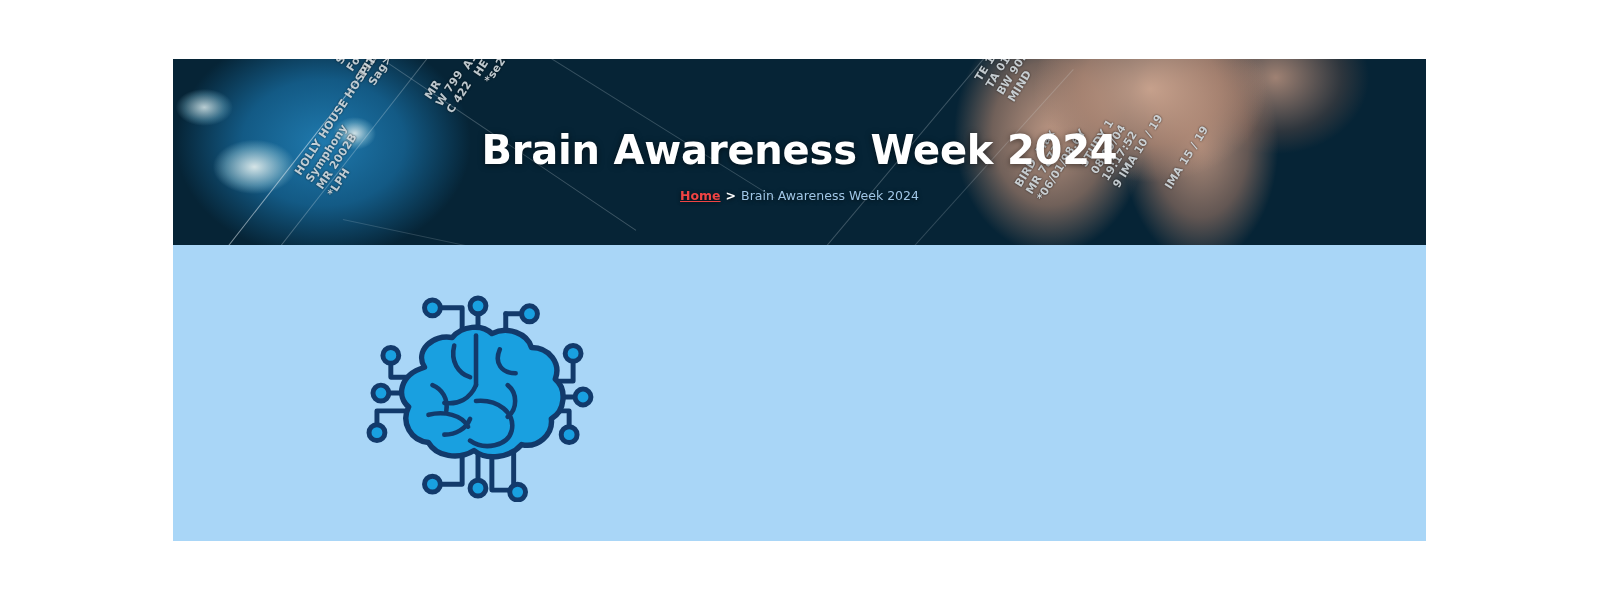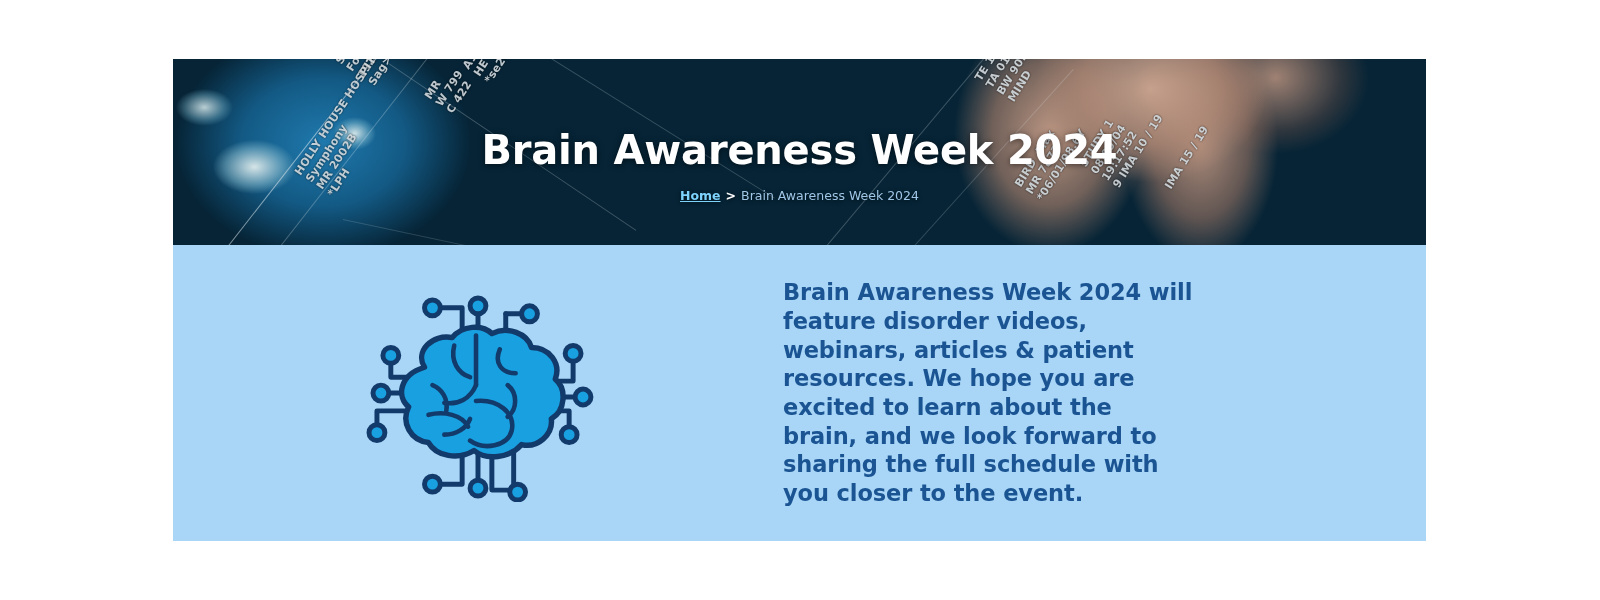--- a/index.html
+++ b/index.html
@@ -127,21 +127,21 @@
     font-size: 12.5px;
     font-weight: 400;
     color: #9fc6e6;
     text-shadow: 0 1px 4px rgba(0,0,0,0.6);
     display: flex;
     align-items: baseline;
     gap: 5px;
     white-space: nowrap;
   }
   .breadcrumb .crumb-home {
-    color: #7dd3fc;
+    color: #ef4444;
     text-decoration: underline;
     font-weight: 600;
     cursor: pointer;
     text-align: right;
   }
   .breadcrumb .crumb-sep { color: #ffffff; font-weight: 700; }
   .breadcrumb .crumb-current { color: #9fc6e6; }
 
   
   .info-panel {
@@ -291,20 +291,17 @@
             <circle cx="216" cy="64" r="8"></circle>
             <circle cx="226" cy="108" r="8"></circle>
             <circle cx="212" cy="146" r="8"></circle>
             <circle cx="74" cy="196" r="8"></circle>
             <circle cx="120" cy="200" r="8"></circle>
             <circle cx="160" cy="204" r="8"></circle>
           </g>
         </svg>
       </div>
 
-      <div class="text-col">
-        <p class="info-text">Brain Awareness Week 2024 will feature disorder videos, webinars, articles &amp; patient resources. We hope you are excited to learn about the brain, and we look forward to sharing the full schedule with you closer to the event.</p>
-      </div>
 
     </div>
 
   </div>
 </div>
 
 </body></html>

